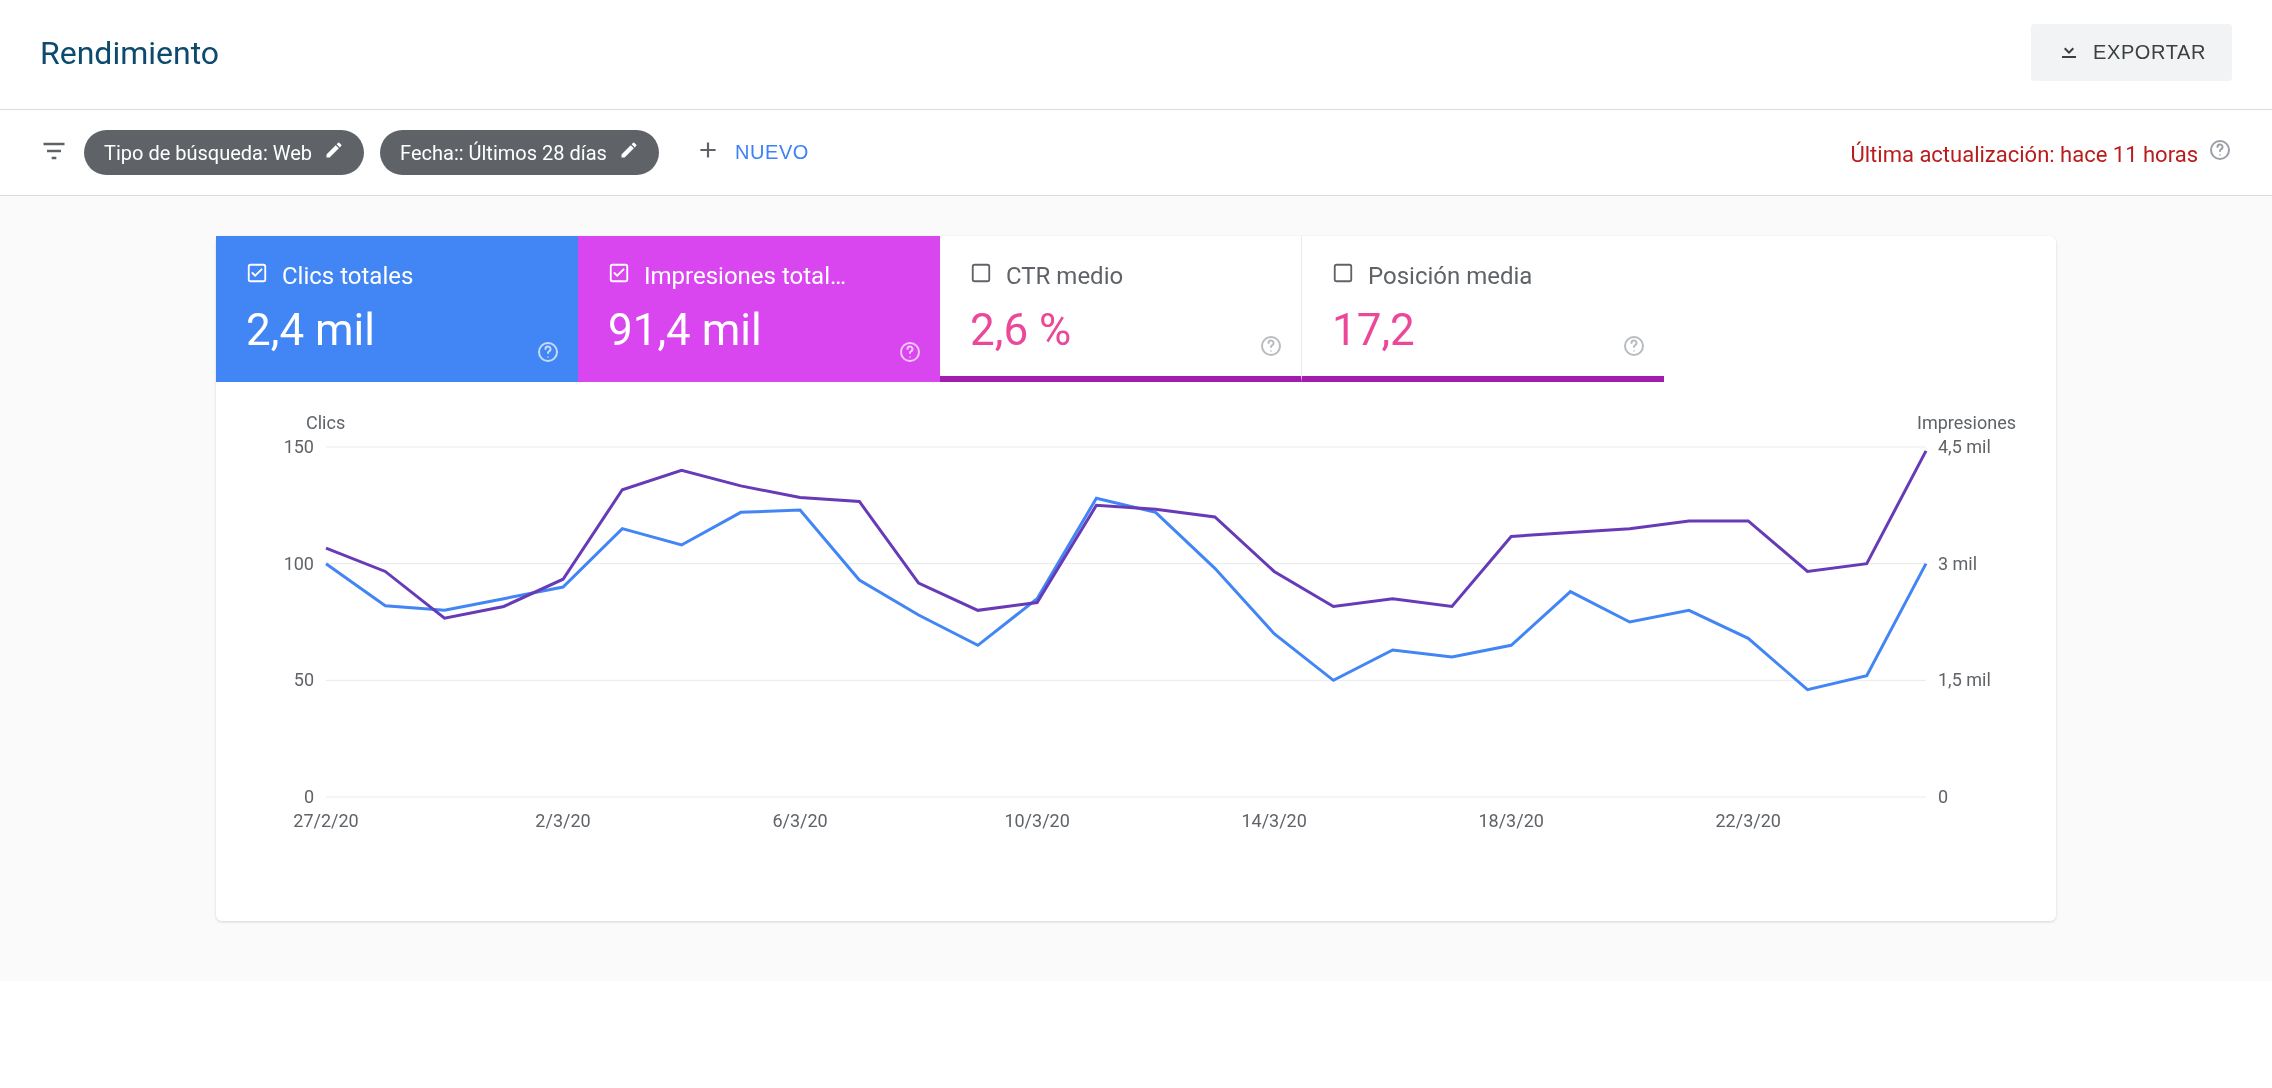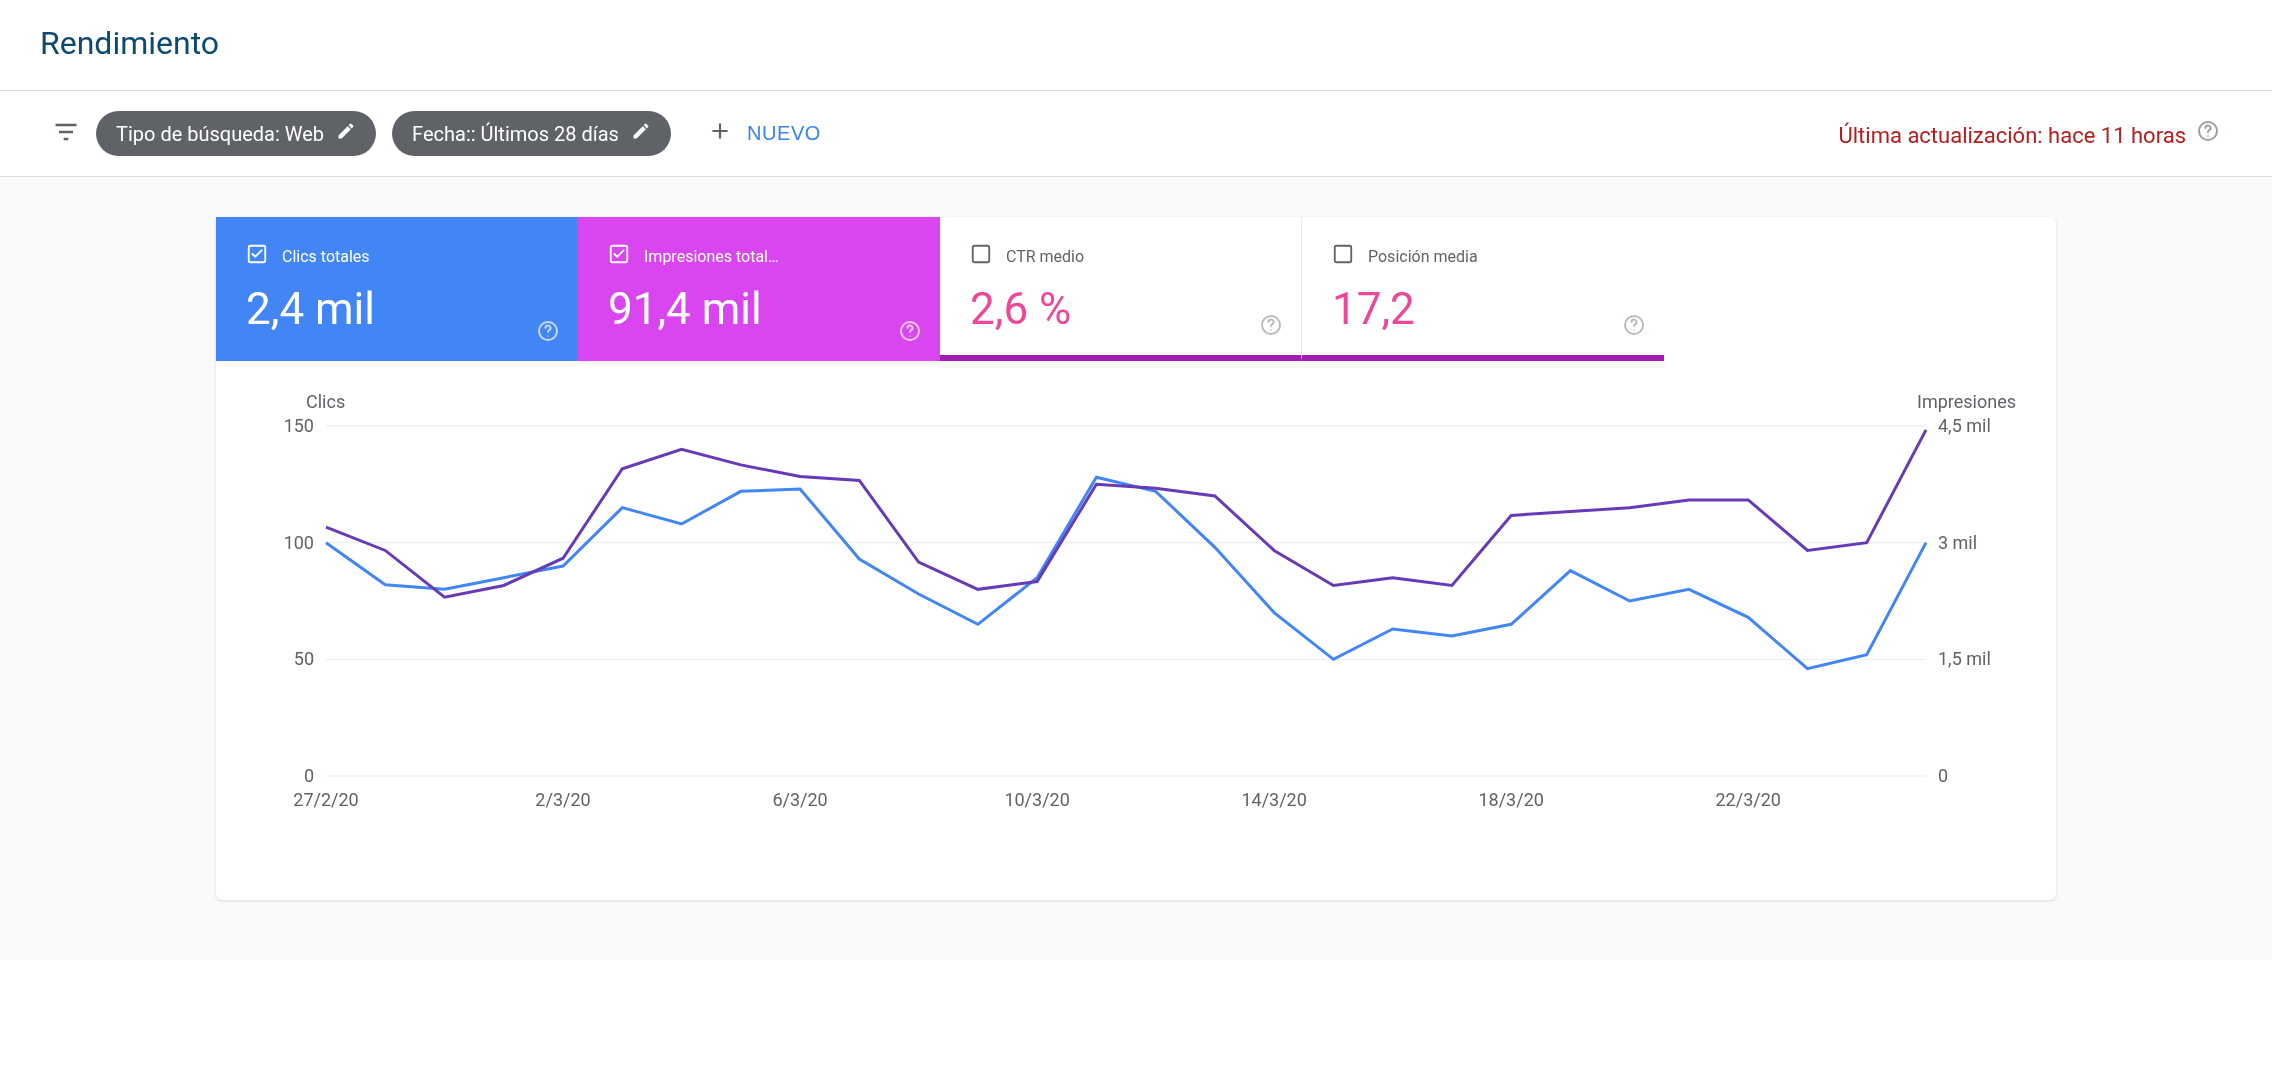--- a/index.html
+++ b/index.html
@@ -30,21 +30,21 @@
     border-radius: 4px;
     padding: 14px 26px;
     font-size: 20px;
     letter-spacing: 0.6px;
     color: #3c4043;
     cursor: pointer;
   }
   .filter-bar {
     display: flex;
     align-items: center;
-    padding: 20px 52px;
+    padding: 20px 40px;
     border-bottom: 1px solid #dadce0;
     gap: 16px;
   }
   .filter-icon {
     color: #5f6368;
   }
   .chip {
     display: inline-flex;
     align-items: center;
     gap: 12px;
@@ -97,21 +97,21 @@
     cursor: pointer;
     border-right: 1px solid #e8eaed;
     border-bottom: 6px solid #a21caf;
   }
   .metric.active-blue { background: #4285f4; color: #fff; border: none; }
   .metric.active-purple { background: #d946ef; color: #fff; border: none; }
   .metric-label {
     display: flex;
     align-items: center;
     gap: 14px;
-    font-size: 16px;
+    font-size: 24px;
     margin-bottom: 14px;
   }
   .metric.inactive .metric-label { color: #5f6368; }
   .metric-value {
     font-size: 44px;
     font-weight: 400;
   }
   .metric.inactive .metric-value { color: #ec4899; }
   .help-icon {
     position: absolute;
@@ -138,20 +138,28 @@
   .grid-line { stroke: #e8eaed; stroke-width: 1; }
   .line-clics { stroke: #4285f4; stroke-width: 3; fill: none; }
   .line-impr  { stroke: #673ab7; stroke-width: 3; fill: none; }
   .checkbox-svg { flex-shrink:0; }
 </style>
 </head>
 <body>
 
 <div class="header">
   <h1>Rendimiento</h1>
+  <button class="export-btn">
+    <span>
+      <svg width="24" height="24" viewBox="0 0 24 24" fill="#3c4043">
+          <path d="M5 20h14v-2H5v2zM12 4v9.17l3.59-3.58L17 11l-5 5-5-5 1.41-1.41L12 13.17V4h0z"></path>
+        </svg>
+    </span>
+    <span>EXPORTAR</span>
+  </button>
 </div>
 
 <div class="filter-bar">
   <span class="filter-icon">
     <svg width="28" height="28" viewBox="0 0 24 24" fill="#5f6368">
         <path d="M3 5h18v2H3zM6 11h12v2H6zM10 17h4v2h-4z"></path>
       </svg>
   </span>
   <span class="chip">
     <span>Tipo de búsqueda: Web</span>

